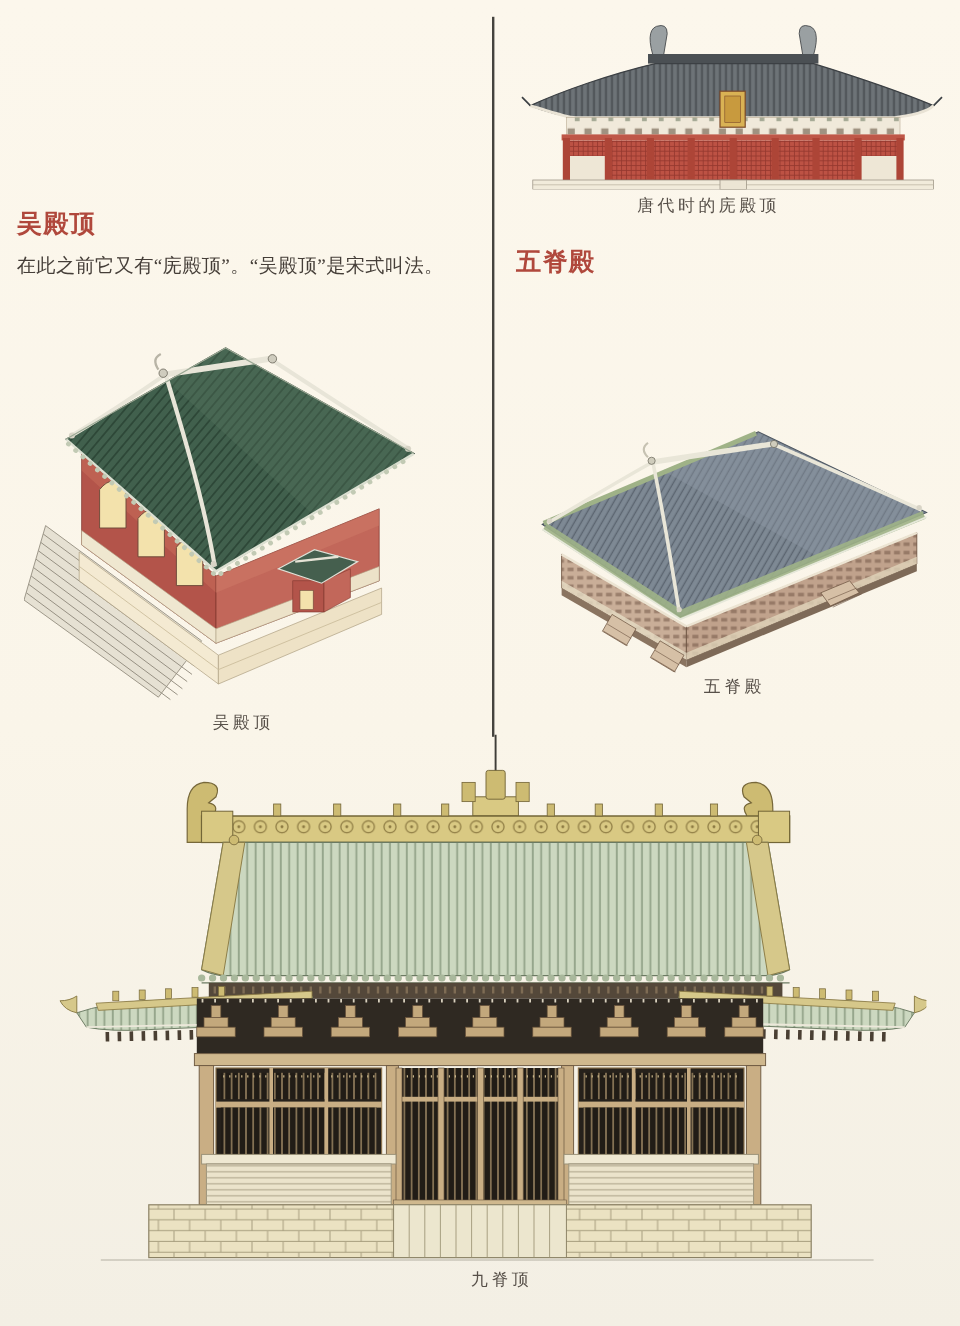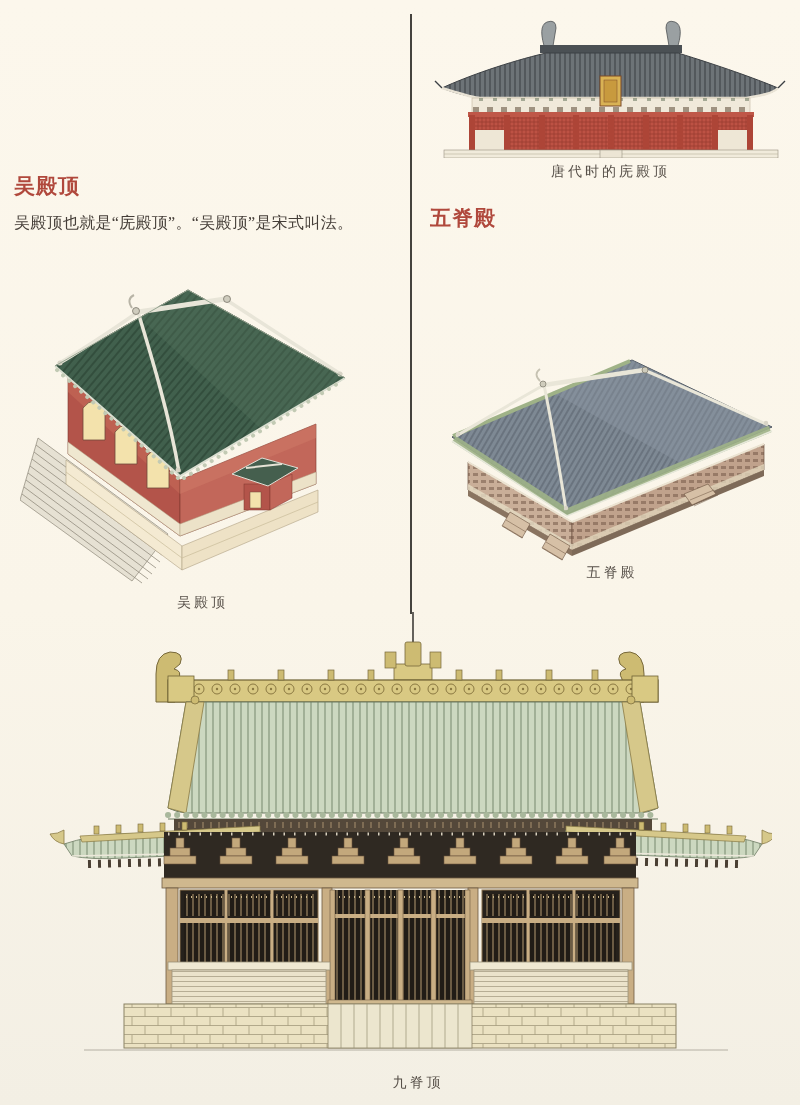--- a/index.html
+++ b/index.html
@@ -75,24 +75,24 @@
 
       <rect x="172" y="68" width="21" height="30" fill="#d9b254" stroke="#7c4a28" stroke-width="1"></rect>
       <rect x="176" y="72" width="13" height="22" fill="#c89a3e" stroke="#7c4a28" stroke-width=".5"></rect>
 
       <rect x="16" y="142" width="334" height="8" fill="#f1ebdb" stroke="#978f80" stroke-width=".6"></rect>
       <line x1="16" y1="146" x2="350" y2="146" stroke="#b9b1a0" stroke-width=".6"></line>
       <rect x="172" y="142" width="22" height="8" fill="#ece5d4" stroke="#978f80" stroke-width=".6"></rect>
       <line x1="10" y1="152" x2="356" y2="152" stroke="#9a948a" stroke-width="1"></line>
     </svg>
   </div>
-  <div class="caption" style="left:428px;top:163px;width:365px;font-family:Liberation Mono, monospace;">唐代时的庑殿顶</div>
+  <div class="caption" style="left:408px;top:163px;width:365px;font-family:Liberation Mono, monospace;">唐代时的庑殿顶</div>
 
   <h2 class="sec" style="left:14px;top:172px;">吴殿顶</h2>
-  <p class="body" style="left:14px;top:208px;width:410px;white-space:nowrap;">吴殿顶也就是“庑殿顶”。“吴殿顶”是宋式叫法。</p>
+  <p class="body" style="left:14px;top:208px;width:410px;white-space:nowrap;">在此之前它又有“庑殿顶”。“吴殿顶”是宋式叫法。</p>
 
   <h2 class="sec" style="left:430px;top:204px;">五脊殿</h2>
 
   <div class="fig" style="left:20px;top:278px;width:365px;height:315px;">
     <svg viewBox="0 0 365 315">
       <defs>
         <pattern id="pw-roof" width="6" height="6" patternUnits="userSpaceOnUse" patternTransform="rotate(40)">
           <rect width="6" height="6" fill="#41604d"></rect>
             <line x1="3" y1="0" x2="3" y2="6" stroke="#2c4636" stroke-width="1.4"></line>
         </pattern>
@@ -328,15 +328,15 @@
       <rect x="446" y="358" width="154" height="34" fill="#ebe3cb" stroke="#9a9178" stroke-width=".8"></rect>
       <rect x="446" y="358" width="154" height="34" fill="url(#pg-bench)"></rect>
 
       <rect x="96" y="392" width="552" height="44" fill="#ebe2c2" stroke="#8a8164" stroke-width="1"></rect>
       <rect x="96" y="392" width="552" height="44" fill="url(#pg-brick)"></rect>
       <rect x="300" y="392" width="144" height="44" fill="#ece6ce" stroke="#8a8164" stroke-width=".8"></rect>
       <path d="M313,392 V436 M326,392 V436 M339,392 V436 M352,392 V436 M365,392 V436 M378,392 V436 M391,392 V436 M404,392 V436 M417,392 V436 M430,392 V436" stroke="#9a9172" stroke-width=".7"></path>
       <line x1="56" y1="438" x2="700" y2="438" stroke="#8a8578" stroke-width="1" opacity=".6"></line>
     </svg>
   </div>
-  <div class="caption" style="left:28px;top:1058px;width:744px;padding-left:36px;box-sizing:border-box;margin-top:16px;">九脊顶</div>
+  <div class="caption" style="left:28px;top:1058px;width:744px;padding-left:36px;box-sizing:border-box;">九脊顶</div>
 
 </div>
 
 </body></html>

